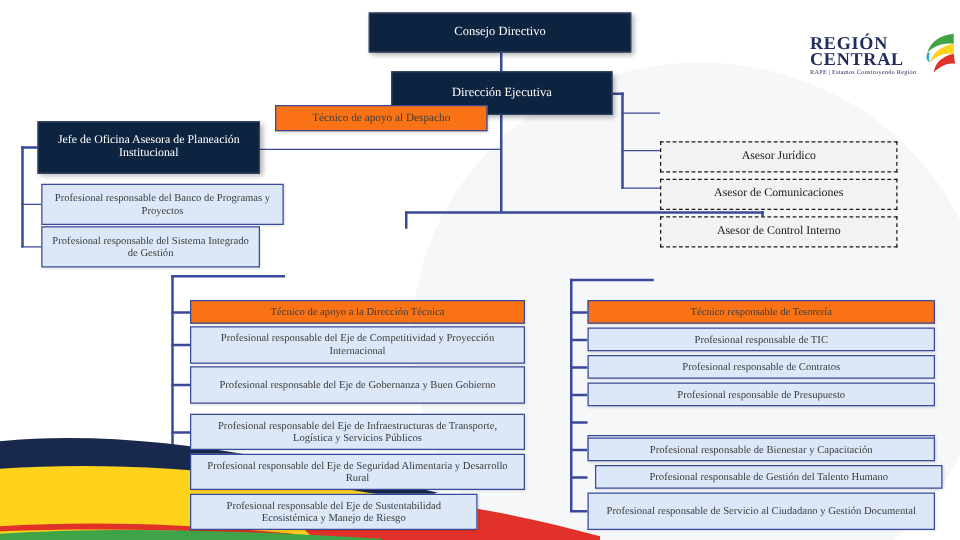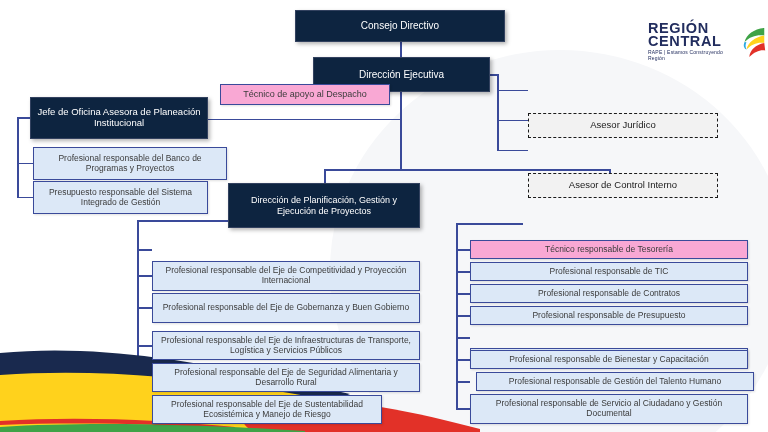--- a/index.html
+++ b/index.html
@@ -1,37 +1,37 @@
 <!DOCTYPE html>
 <html><head>
 <meta charset="utf-8">
 <style>
   html,body{margin:0;padding:0;background:#888;}
   .stage{
     position:relative;width:768px;height:432px;background:#fff;
-    overflow:hidden;font-family:Liberation Sans, sans-serif;
+    overflow:hidden;font-family:Liberation Serif, serif;
   }
   .bg-blob{
     position:absolute;left:330px;top:50px;width:460px;height:440px;
     border-radius:50%;background:#f6f7f9;z-index:0;
   }
   .node{
     position:absolute;box-sizing:border-box;display:flex;align-items:center;
     justify-content:center;text-align:center;line-height:1.15;z-index:3;
     padding:1px 5px;
   }
   .dark{
     background:#0D2440;color:#fff;border:1px solid #32415f;
     box-shadow:2px 2px 4px rgba(0,0,0,.30);font-size:9.5px;
   }
   .light{
     background:#DCE8F7;border:1px solid #3A4A9A;color:#3b3b3b;
     font-size:8.5px;box-shadow:1px 1px 2px rgba(0,0,0,.12);
   }
-  .lighter{background:#f9a8d4;text-align:right;}
+  .lighter{background:#f97316;text-align:right;}
   .dashed{
     background:#F2F2F2;border:1.3px dashed #1a1a1a;color:#1a1a1a;
     font-size:9.5px;
     margin-top:35px;
   }
   .ln{position:absolute;background:#3A4A9A;z-index:1;}
   .logo{
     position:absolute;left:648px;top:13px;width:118px;height:48px;
     display:flex;align-items:flex-end;z-index:4;
   }
@@ -98,37 +98,40 @@
 
   <div class="node dark" style="left:30px;top:97px;width:178px;height:42px;font-size:9.5px">
       <span>Jefe de Oficina Asesora de Planeación Institucional</span>
     </div>
 
   <div class="node light" style="left:33px;top:147px;width:194px;height:33px">
       <span>Profesional responsable del Banco de Programas y Proyectos</span>
     </div>
 
   <div class="node light" style="left:33px;top:181px;width:175px;height:33px">
-      <span>Presupuesto responsable del Sistema Integrado de Gestión</span>
+      <span>Profesional responsable del Sistema Integrado de Gestión</span>
     </div>
 
   <div class="node dashed" style="left:528px;top:78px;width:190px;height:25px">
       <span>Asesor Jurídico</span>
     </div>
 
+  <div class="node dashed" style="left:528px;top:108px;width:190px;height:25px">
+      <span>Asesor de Comunicaciones</span>
+    </div>
 
   <div class="node dashed" style="left:528px;top:138px;width:190px;height:25px">
       <span>Asesor de Control Interno</span>
     </div>
 
-  <div class="node dark" style="left:228px;top:183px;width:192px;height:45px;font-size:9px">
-      <span>Dirección de Planificación, Gestión y Ejecución de Proyectos</span>
-    </div>
-
-
+
+
+  <div class="node light lighter" style="left:152px;top:240px;width:268px;height:19px">
+      <span>Técnico de apoyo a la Dirección Técnica</span>
+    </div>
 
   <div class="node light" style="left:152px;top:261px;width:268px;height:30px">
       <span>Profesional responsable del Eje de Competitividad y Proyección Internacional</span>
     </div>
 
   <div class="node light" style="left:152px;top:293px;width:268px;height:30px">
       <span>Profesional responsable del Eje de Gobernanza y Buen Gobierno</span>
     </div>
 
   <div class="node light" style="left:152px;top:331px;width:268px;height:29px">

